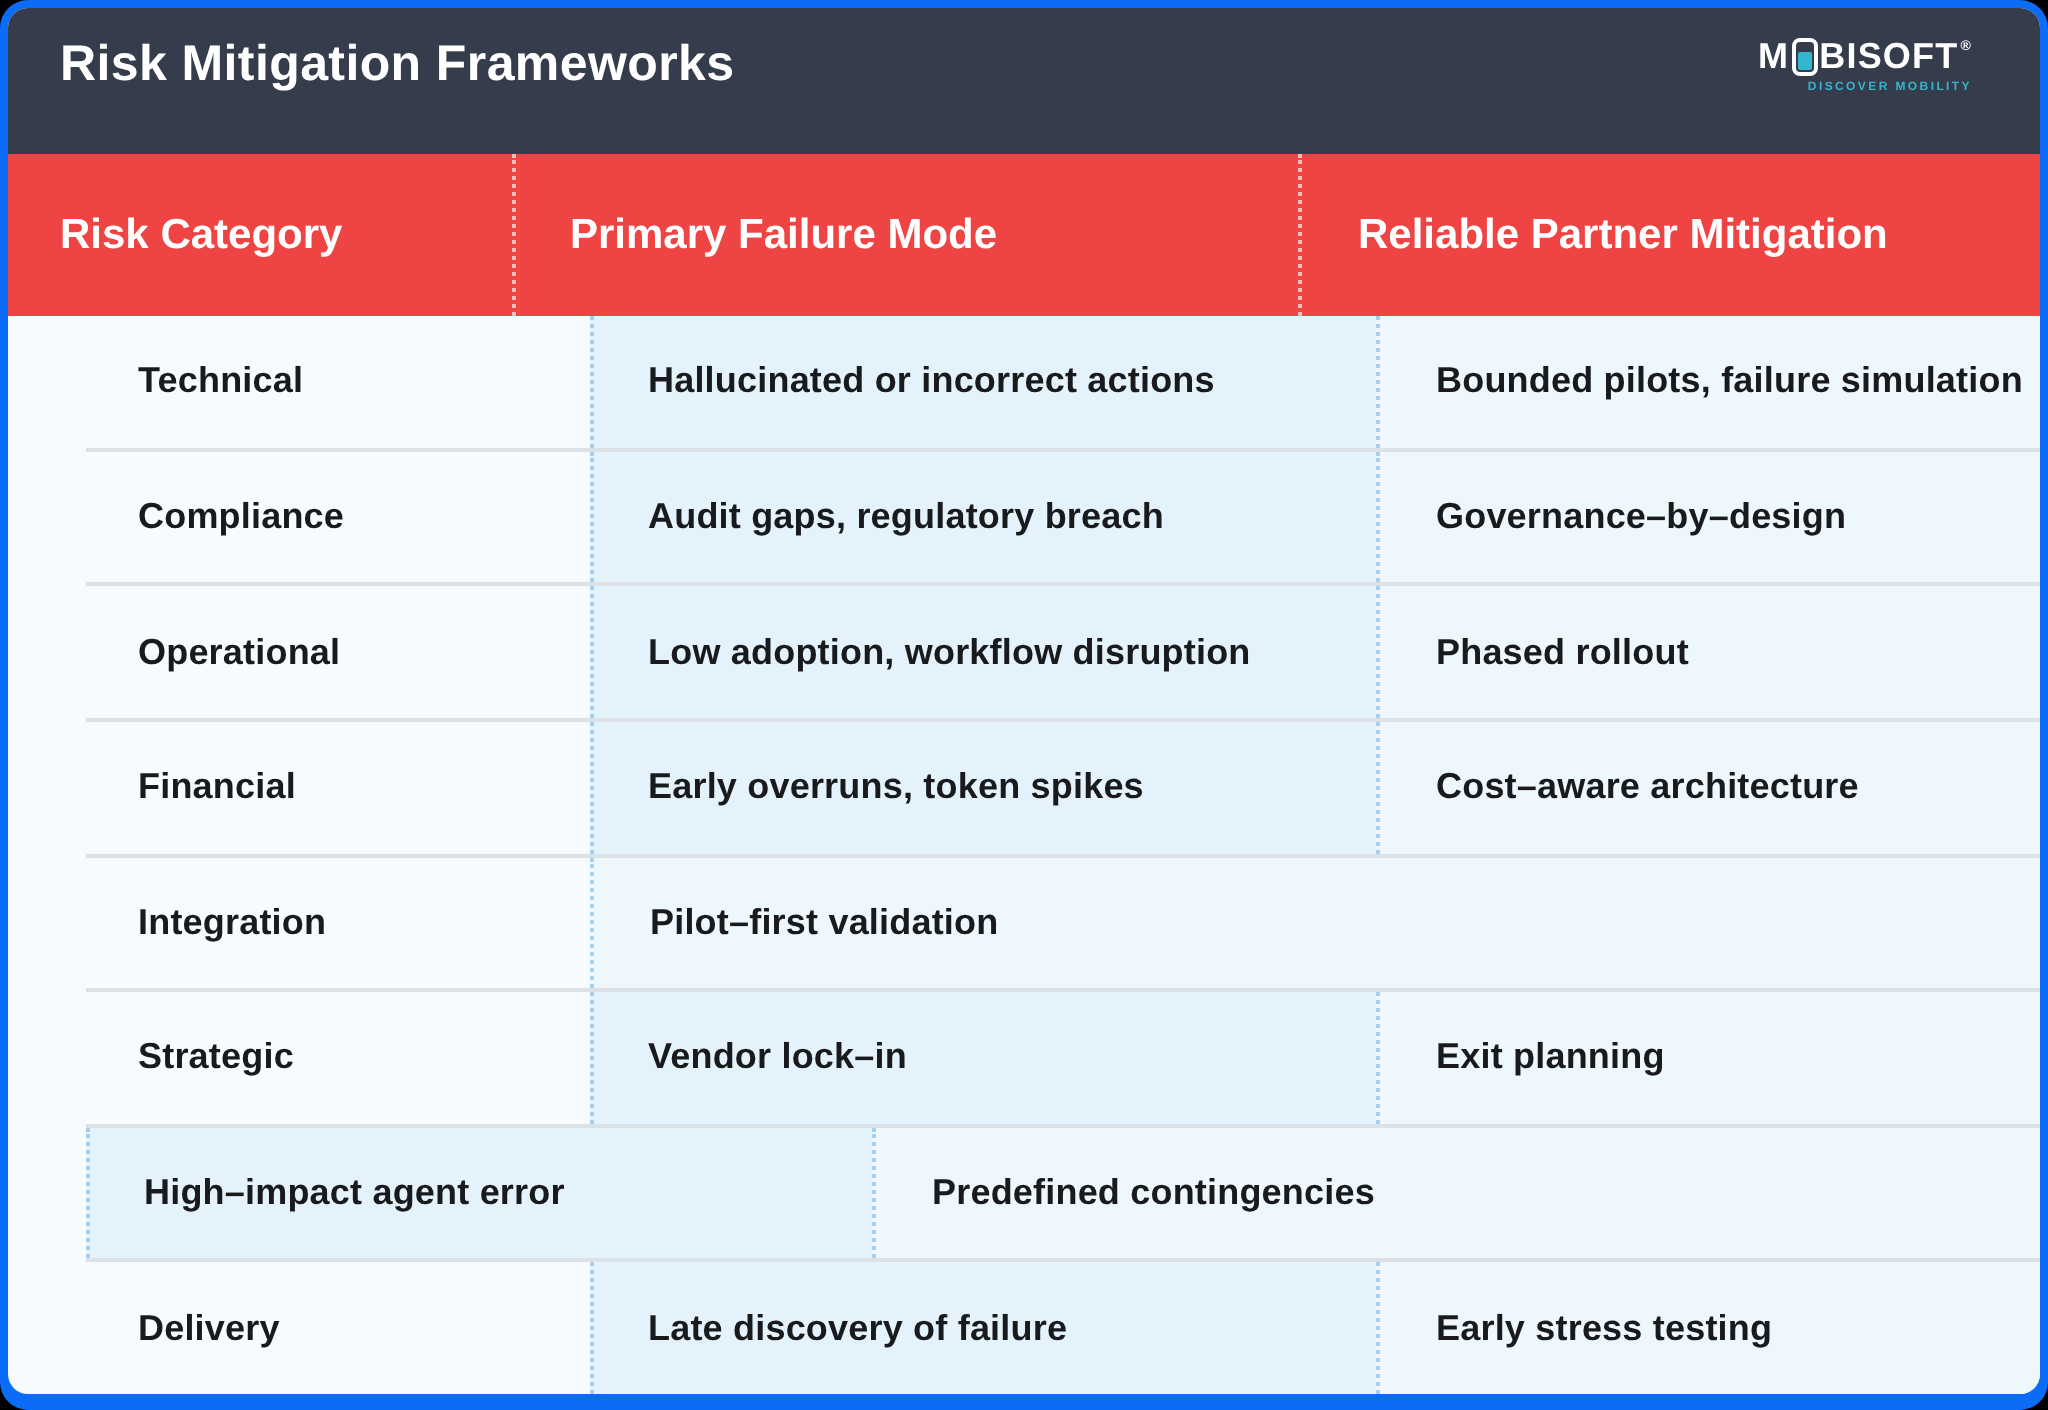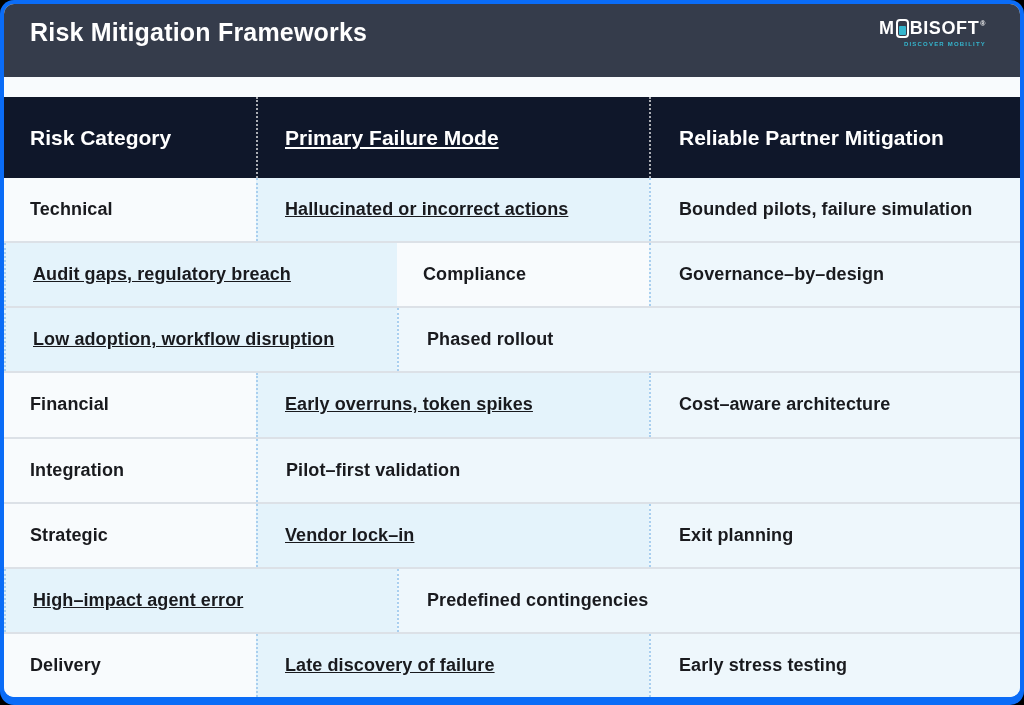--- a/index.html
+++ b/index.html
@@ -21,30 +21,30 @@
     font-weight: 700; font-size: 18px; letter-spacing: .6px; }
   .phone-o { width: 13px; height: 19px; border: 2px solid #ffffff; border-radius: 4px;
     margin: 0 1px; position: relative; display: inline-block; }
   .phone-o::after { content: ""; position: absolute; left: 1px; right: 1px; bottom: 1px;
     height: 9px; background: #35b6ce; border-radius: 1px; }
   .tm { font-size: 7px; font-weight: 700; align-self: flex-start; margin: 2px 0 0 1px; }
   .tagline { color: #35b6ce; font-size: 6px; font-weight: 700; letter-spacing: 1.2px;
     margin-top: 2px; }
 
   
-  .thead { height: 81px; flex: 0 0 81px; background: #0f172a; display: flex; margin-top: 20px; }
+  .thead { height: 81px; flex: 0 0 81px; background: #ef4444; display: flex; }
   .th { display: flex; align-items: center; color: #ffffff; font-size: 21px;
     font-weight: 700; }
-  .tbody { flex: 1 1 auto; display: flex; flex-direction: column; }
+  .tbody { flex: 1 1 auto; display: flex; flex-direction: column; padding-left: 39px; }
   .row { flex: 1 1 0; display: flex; }
   .row + .row { border-top: 2px solid #dce1e7; }
   .td { display: flex; align-items: center; font-size: 18px; font-weight: 600;
     color: #191a1e; letter-spacing: .1px; }
   .c1 { width: 252px; flex: 0 0 252px; padding-left: 26px; }
-  .c2 { width: 393px; flex: 0 0 393px; padding-left: 27px; text-decoration: underline; }
+  .c2 { width: 393px; flex: 0 0 393px; padding-left: 27px; }
   .c3 { flex: 1 1 auto; padding-left: 28px; text-align: center; }
   .td.c1 { background: #f8fbfd; }
   .td.c2 { background: #e4f3fb; border-left: 2px dotted #a9cfef; }
   .td.c3 { background: #eef7fc; border-left: 2px dotted #a9cfef; }
   .th.c2, .th.c3 { border-left: 2px dotted rgba(255,255,255,.65); }
 </style>
 </head>
 <body>
 
 <div class="frame">
@@ -69,25 +69,26 @@
       <div class="th c3">Reliable Partner Mitigation</div>
     </div>
 
     <div class="tbody">
       <div class="row">
         <div class="td c1">Technical</div>
         <div class="td c2">Hallucinated or incorrect actions</div>
         <div class="td c3">Bounded pilots, failure simulation</div>
       </div>
       <div class="row">
+        <div class="td c1">Compliance</div>
         <div class="td c2">Audit gaps, regulatory breach</div>
-        <div class="td c1">Compliance</div>
         <div class="td c3">Governance–by–design</div>
       </div>
       <div class="row">
+        <div class="td c1">Operational</div>
         <div class="td c2">Low adoption, workflow disruption</div>
         <div class="td c3">Phased rollout</div>
       </div>
       <div class="row">
         <div class="td c1">Financial</div>
         <div class="td c2">Early overruns, token spikes</div>
         <div class="td c3">Cost–aware architecture</div>
       </div>
       <div class="row">
         <div class="td c1">Integration</div>

